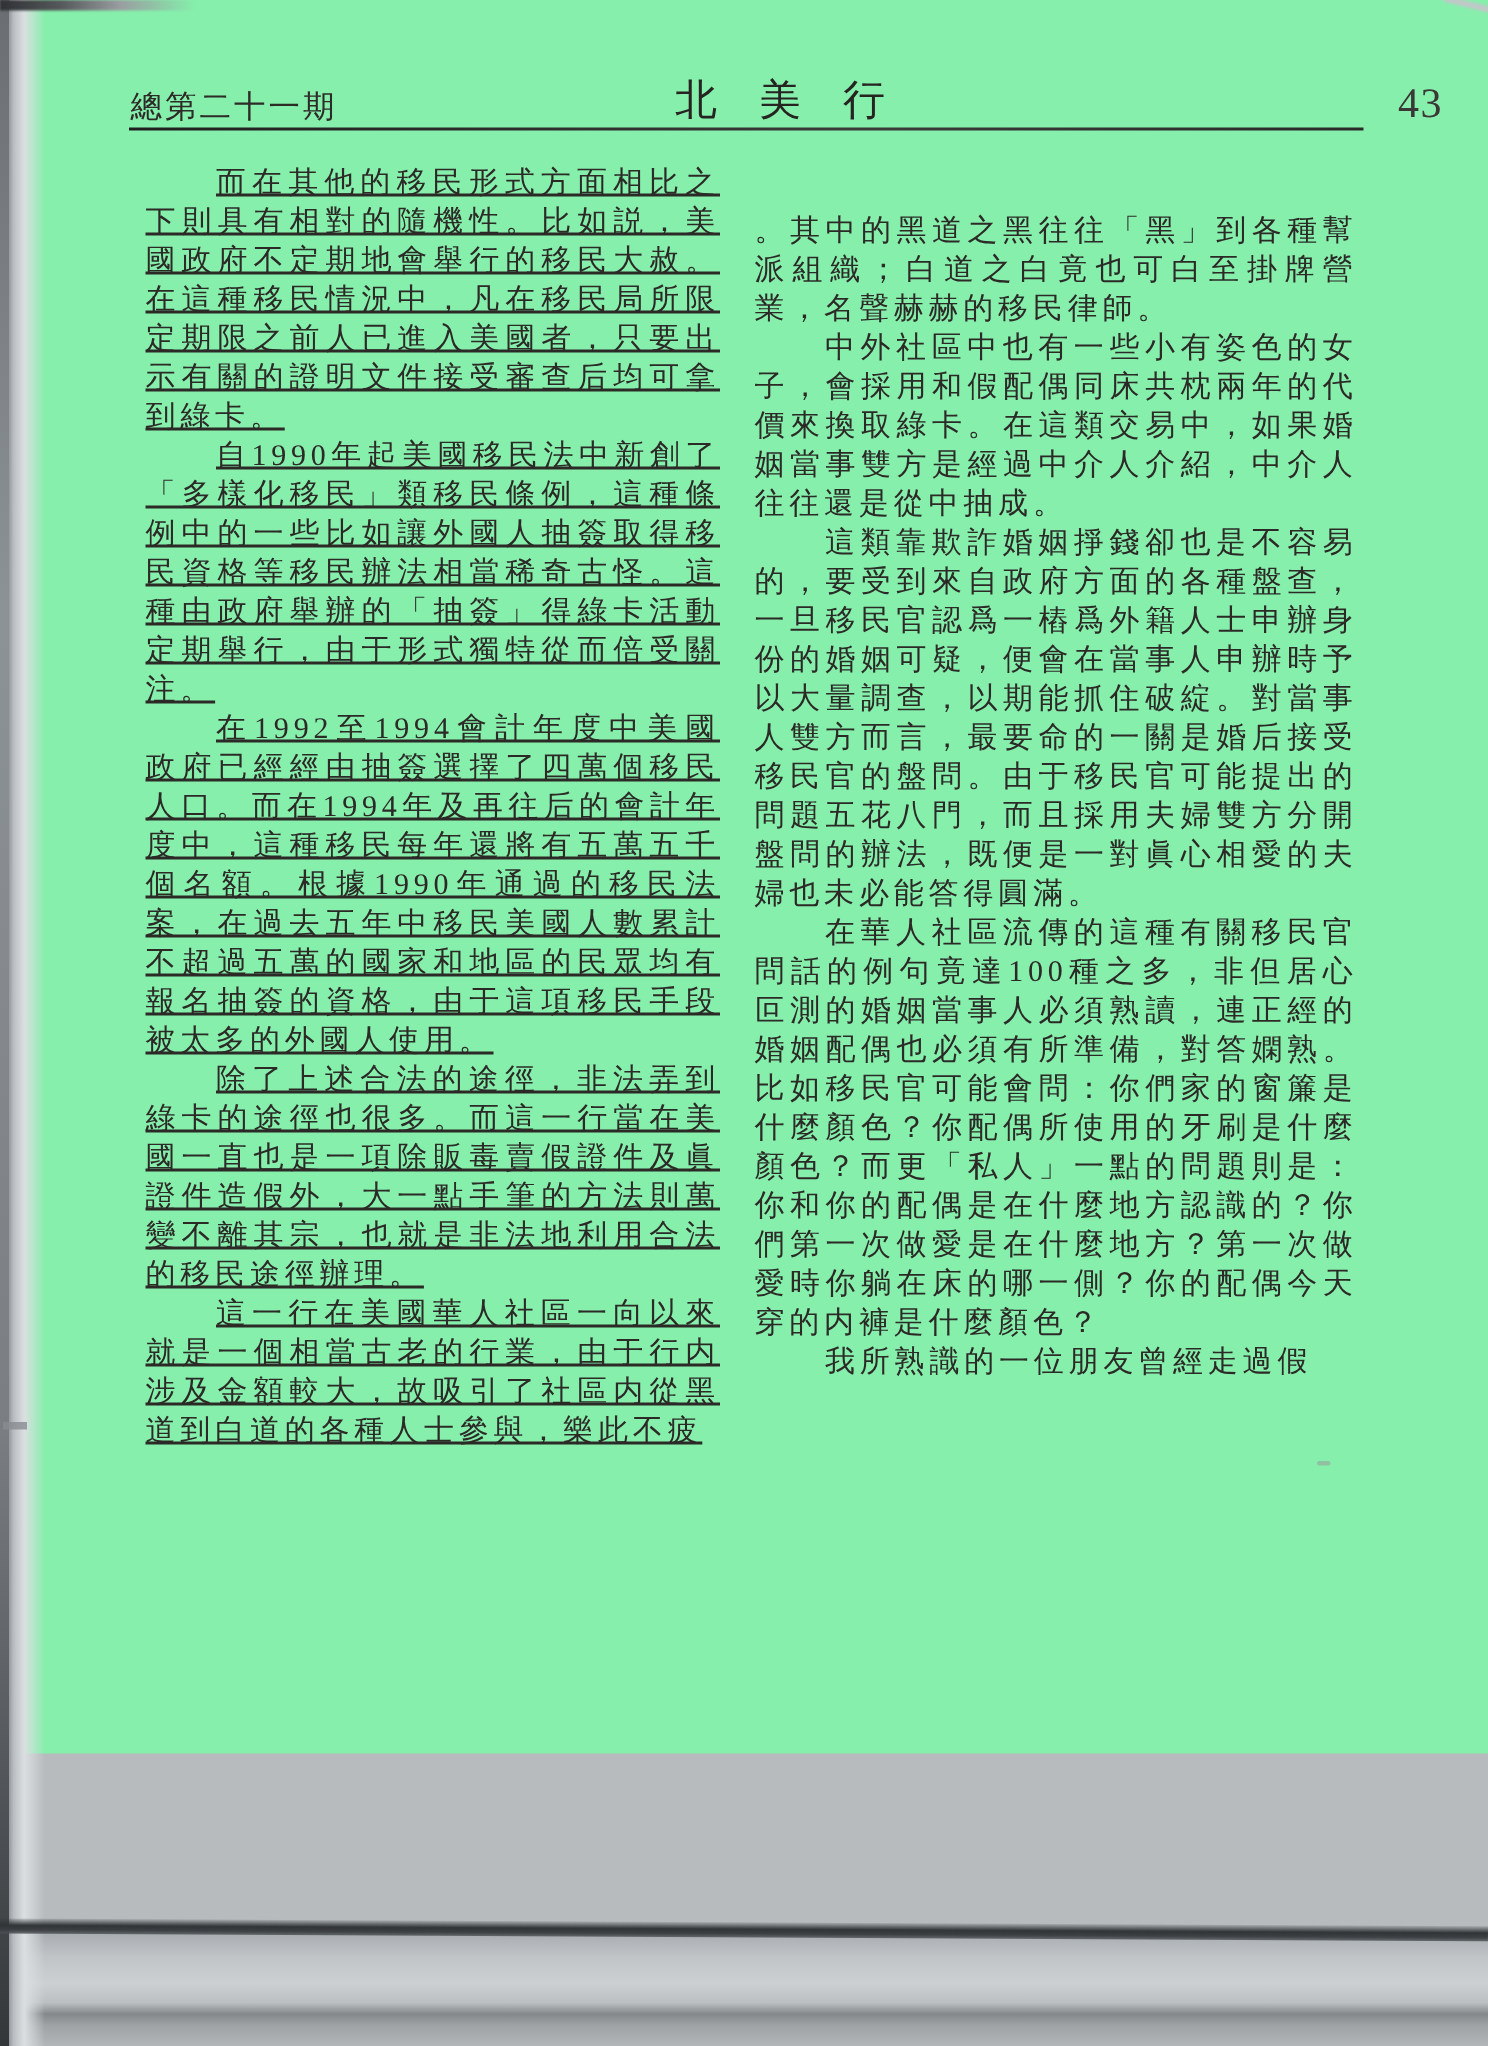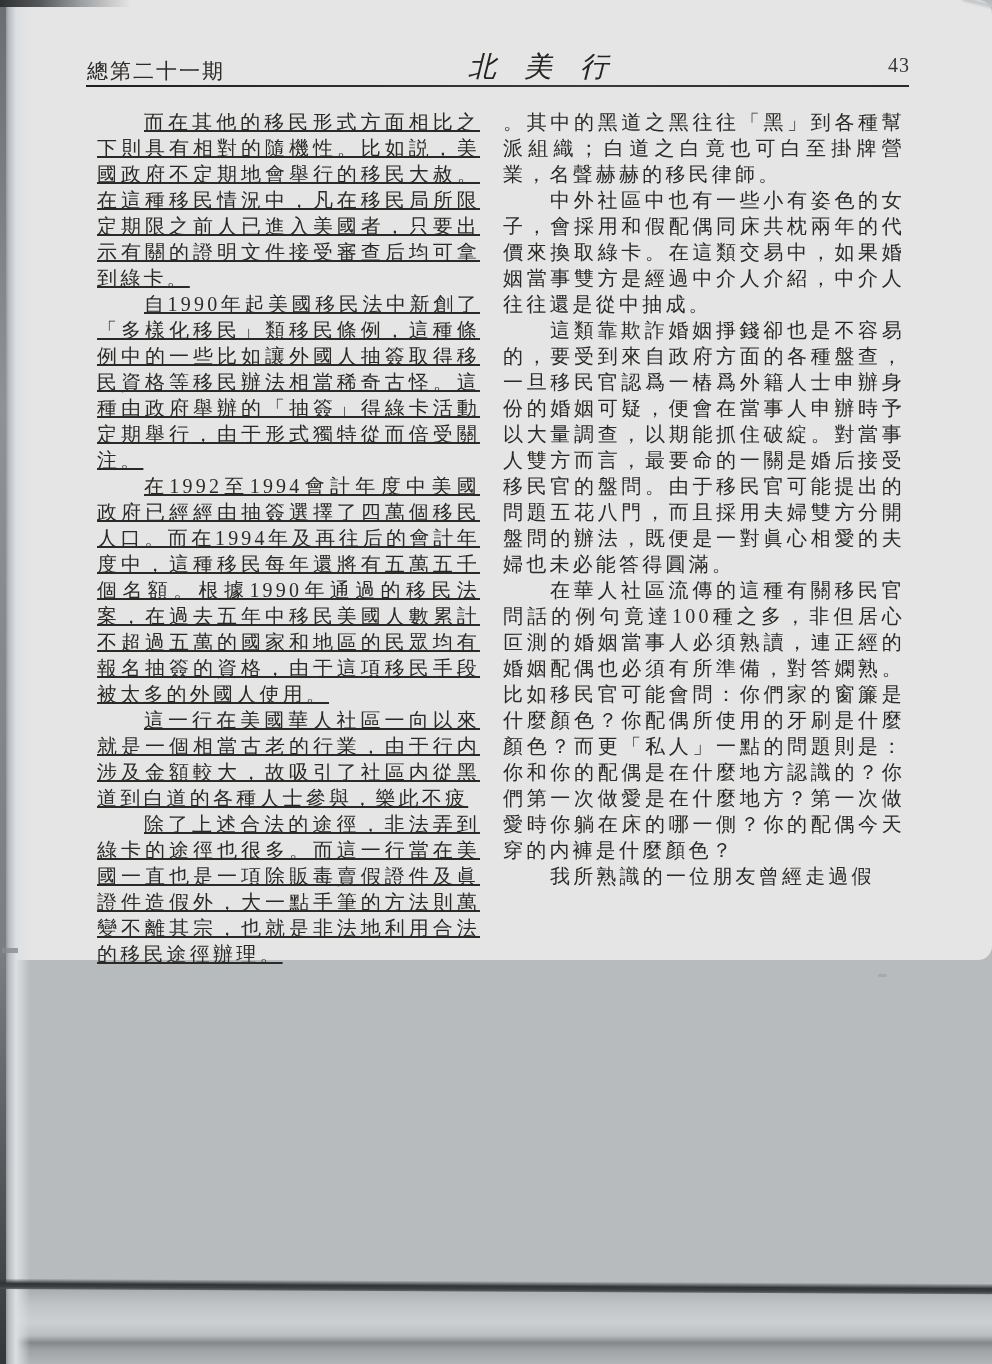--- a/index.html
+++ b/index.html
@@ -1,21 +1,21 @@
 <!DOCTYPE html>
 <html><head>
 <meta charset="utf-8">
 <style>
   html,body{margin:0;padding:0;}
   body{
     width:992px;height:1364px;overflow:hidden;
     background:#b7bbbe;
     font-family:"Liberation Serif","DejaVu Serif",serif;
   }
-  .scan-page{position:relative;width:992px;height:960px;background:#e5e5e5;border-radius:14px;}
+  .scan-page{position:relative;width:992px;height:1169px;background:#86efac;}
 
   
   .edge-left{
     position:absolute;left:0;top:0;width:30px;height:1364px;z-index:3;pointer-events:none;
     background:linear-gradient(to right,
       #54585c 0px,#7d8287 4px,#b9bdc1 9px,#dcdfe1 16px,rgba(253,253,252,0) 30px);
   }
   .edge-left-dark{
     position:absolute;left:0;top:0;width:6px;height:1364px;z-index:4;pointer-events:none;
     background:linear-gradient(to bottom,#6a6e72 0%,#8d9296 30%,#7a7e82 70%,#34373a 100%);
@@ -48,42 +48,42 @@
     position:absolute;left:2px;top:948px;width:16px;height:5px;z-index:5;
     background:#888d92;opacity:.8;filter:blur(.5px);
   }
 
   
   .header-issue{
     position:absolute;left:87px;top:57px;z-index:2;
     font-size:21px;letter-spacing:2px;color:#2d2b28;white-space:nowrap;
   }
   .header-title{
-    position:absolute;left:468px;top:48px;z-index:2;
-    font-size:28px;color:#262421;white-space:nowrap;font-style:italic;
+    position:absolute;left:450px;top:48px;z-index:2;
+    font-size:28px;color:#262421;white-space:nowrap;
   }
   .header-pagenum{
-    position:absolute;left:888px;top:54px;z-index:2;
-    font-size:20px;color:#3a3836;letter-spacing:1px;
+    position:absolute;left:932px;top:54px;z-index:2;
+    font-size:28px;color:#3a3836;letter-spacing:1px;
   }
   .header-rule{
     position:absolute;left:86px;top:85px;width:823px;height:2px;z-index:2;
     background:linear-gradient(to right,#1f1f1f,#3a3a3a 60%,#2a2a2a);
   }
 
   
   .col{
     position:absolute;top:109px;z-index:2;
     font-size:20px;line-height:26px;letter-spacing:3.2px;
     color:#2c2a27;text-align:justify;text-justify:inter-ideograph;
   }
   .col-left{left:97px;width:383px;text-decoration:underline;}
   .col-right{left:503px;width:402px;}
   .para{margin:0;padding:0;text-indent:47px;}
-  .para.continuation{text-indent:0;}
+  .para.continuation{text-indent:0;margin-top:32px;}
 </style>
 </head>
 <body>
 
 <div class="scan-page">
 
   <div class="edge-left"></div>
   <div class="edge-left-dark"></div>
   <div class="edge-top-smudge"></div>
   <div class="edge-top-right"></div>
@@ -94,22 +94,22 @@
 
   <div class="header-issue">總第二十一期</div>
   <div class="header-title">北　美　行</div>
   <div class="header-pagenum">43</div>
   <div class="header-rule"></div>
 
   <section class="col col-left">
     <p class="para">而在其他的移民形式方面相比之下則具有相對的隨機性。比如説，美國政府不定期地會舉行的移民大赦。在這種移民情況中，凡在移民局所限定期限之前人已進入美國者，只要出示有關的證明文件接受審查后均可拿到綠卡。</p>
     <p class="para">自1990年起美國移民法中新創了「多樣化移民」類移民條例，這種條例中的一些比如讓外國人抽簽取得移民資格等移民辦法相當稀奇古怪。這種由政府舉辦的「抽簽」得綠卡活動定期舉行，由于形式獨特從而倍受關注。</p>
     <p class="para">在1992至1994會計年度中美國政府已經經由抽簽選擇了四萬個移民人口。而在1994年及再往后的會計年度中，這種移民每年還將有五萬五千個名額。根據1990年通過的移民法案，在過去五年中移民美國人數累計不超過五萬的國家和地區的民眾均有報名抽簽的資格，由于這項移民手段被太多的外國人使用。</p>
+    <p class="para">除了上述合法的途徑，非法弄到綠卡的途徑也很多。而這一行當在美國一直也是一項除販毒賣假證件及眞證件造假外，大一點手筆的方法則萬變不離其宗，也就是非法地利用合法的移民途徑辦理。</p>
     <p class="para">這一行在美國華人社區一向以來就是一個相當古老的行業，由于行内涉及金額較大，故吸引了社區内從黑道到白道的各種人士參與，樂此不疲</p>
-    <p class="para">除了上述合法的途徑，非法弄到綠卡的途徑也很多。而這一行當在美國一直也是一項除販毒賣假證件及眞證件造假外，大一點手筆的方法則萬變不離其宗，也就是非法地利用合法的移民途徑辦理。</p>
   </section>
 
   <section class="col col-right">
     <p class="para continuation">。其中的黑道之黑往往「黑」到各種幫派組織；白道之白竟也可白至掛牌營業，名聲赫赫的移民律師。</p>
     <p class="para">中外社區中也有一些小有姿色的女子，會採用和假配偶同床共枕兩年的代價來換取綠卡。在這類交易中，如果婚姻當事雙方是經過中介人介紹，中介人往往還是從中抽成。</p>
     <p class="para">這類靠欺詐婚姻掙錢卻也是不容易的，要受到來自政府方面的各種盤查，一旦移民官認爲一樁爲外籍人士申辦身份的婚姻可疑，便會在當事人申辦時予以大量調查，以期能抓住破綻。對當事人雙方而言，最要命的一關是婚后接受移民官的盤問。由于移民官可能提出的問題五花八門，而且採用夫婦雙方分開盤問的辦法，既便是一對眞心相愛的夫婦也未必能答得圓滿。</p>
     <p class="para">在華人社區流傳的這種有關移民官問話的例句竟達100種之多，非但居心叵測的婚姻當事人必須熟讀，連正經的婚姻配偶也必須有所準備，對答嫻熟。比如移民官可能會問：你們家的窗簾是什麼顏色？你配偶所使用的牙刷是什麼顏色？而更「私人」一點的問題則是：你和你的配偶是在什麼地方認識的？你們第一次做愛是在什麼地方？第一次做愛時你躺在床的哪一側？你的配偶今天穿的内褲是什麼顏色？</p>
     <p class="para">我所熟識的一位朋友曾經走過假</p>
   </section>
 

